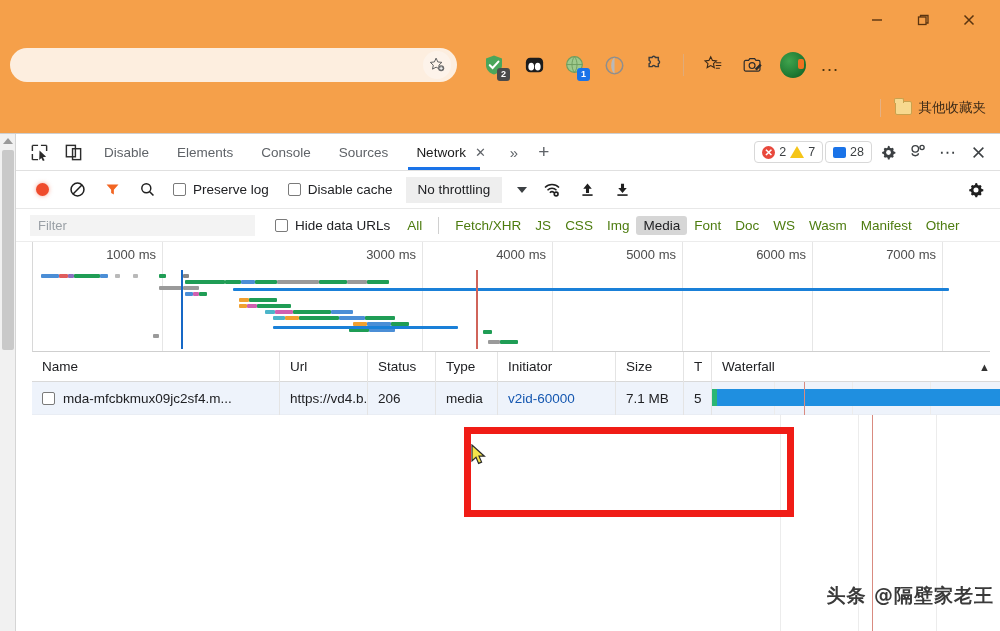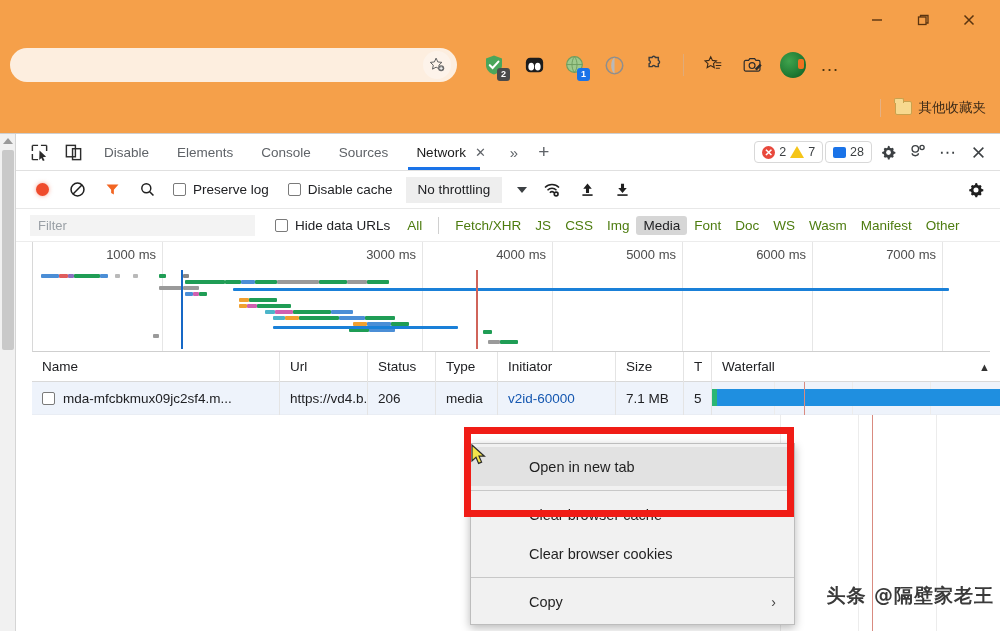--- a/index.html
+++ b/index.html
@@ -519,37 +519,20 @@
             <i style="left:0px"></i>
               <i style="left:78px"></i>
               <i style="left:156px"></i>
           </div>
           <div class="redline" style="left:840px"></div>
         </div>
       </div>
     </div>
   </div>
 
-  <div class="ctxmenu">
-    <div class="ctxitem hl">
-      <span>Open in new tab</span>
-    </div>
-    <div class="ctxsep"></div>
-    <div class="ctxitem">
-      <span>Clear browser cache</span>
-    </div>
-    <div class="ctxitem">
-      <span>Clear browser cookies</span>
-    </div>
-    <div class="ctxsep"></div>
-    <div class="ctxitem">
-      <span>Copy</span>
-      <span class="ctx-arrow">›</span>
-    </div>
-  </div>
 
   <div class="redbox"></div>
 
   <div class="cursor">
     <svg width="18" height="24" viewBox="0 0 18 24">
       <path d="M1 1 L1 17 L5 13.3 L7.6 19.4 L10.6 18.1 L8 12.2 L13.4 12.2 Z" fill="#f4e44a" stroke="#2b2b2b" stroke-width="1.2"></path>
     </svg>
   </div>
 
   <div class="watermark">头条 @隔壁家老王</div>

